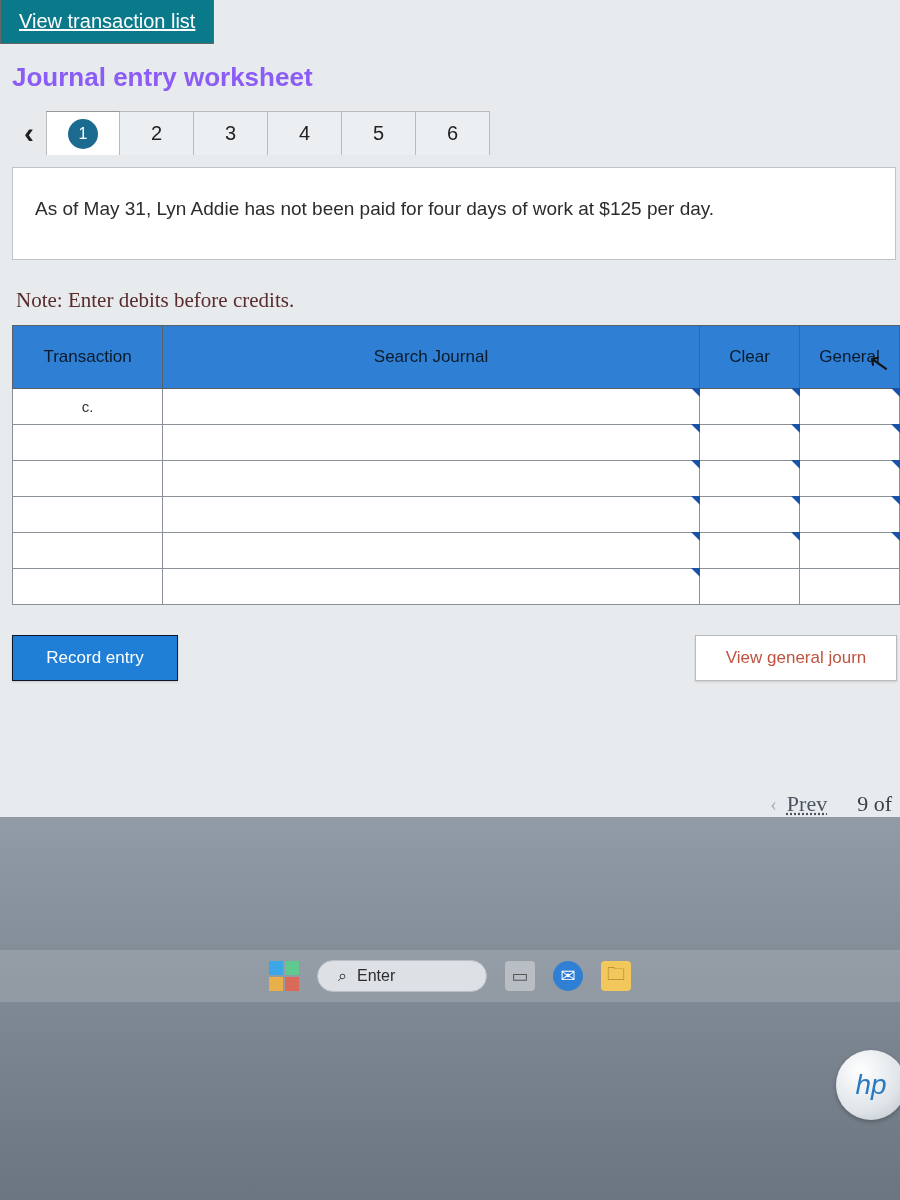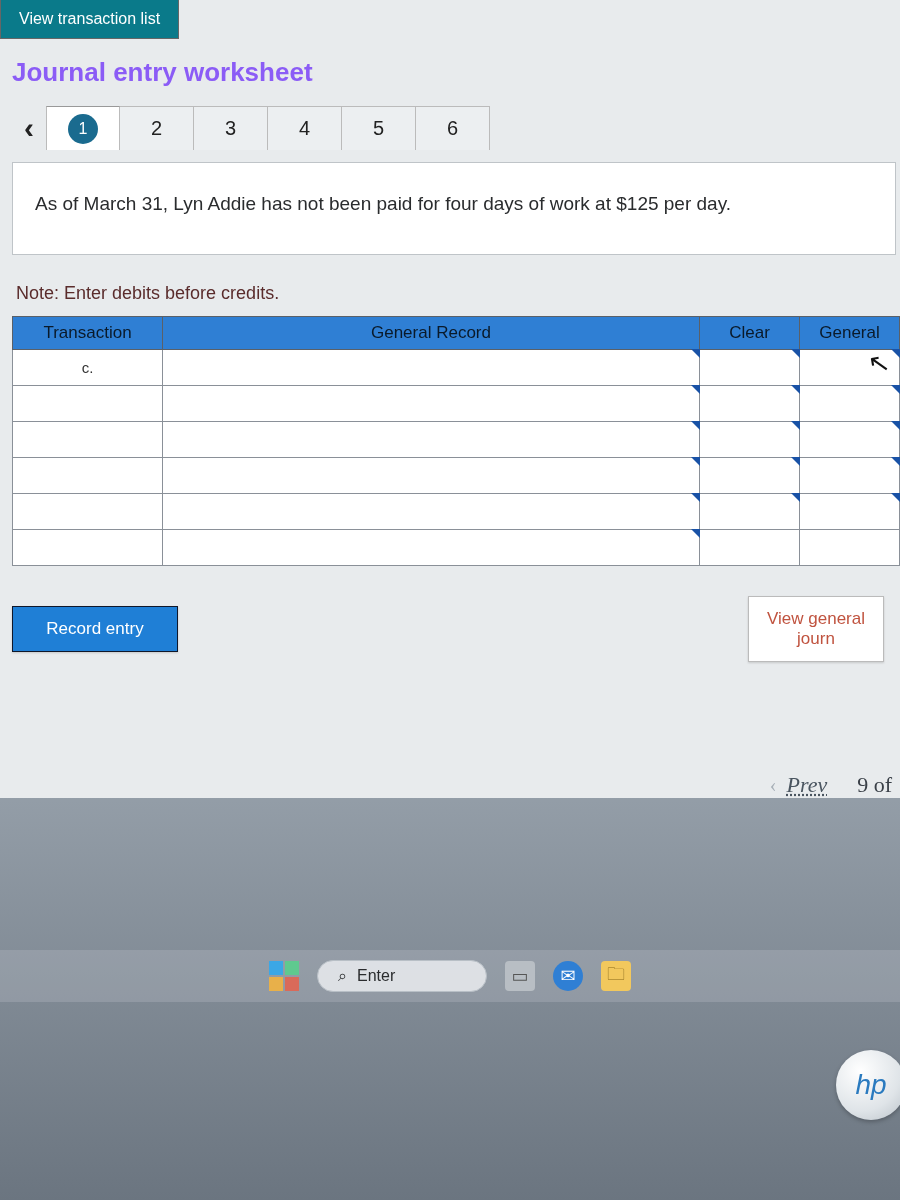--- a/index.html
+++ b/index.html
@@ -13,24 +13,25 @@
   }
   .app-area {
     background: #e8ebed;
     padding: 0;
   }
   .tab-btn {
     display: inline-block;
     background: #0a7a8a;
     color: #fff;
     padding: 10px 18px;
-    font-size: 16px;
+    font-size: 20px;
     border: 1px solid #666;
     border-top: none;
     cursor: pointer;
+    text-decoration: underline;
   }
   .worksheet {
     padding: 18px 0 0 12px;
   }
   .ws-title {
     font-family: Verdana, Geneva, sans-serif;
     font-weight: bold;
     font-size: 26px;
     color: #8b5cf6;
     margin-bottom: 18px;
@@ -83,36 +84,36 @@
     padding: 26px 22px 36px 22px;
     margin-right: 4px;
   }
   .prompt-text {
     font-family: Verdana, Geneva, sans-serif;
     font-size: 19px;
     color: #2a2c2e;
     line-height: 1.55;
   }
   .note {
-    font-family: Liberation Sans, sans-serif;
+    font-family: Liberation Serif, serif;
     color: #5a2c2c;
-    font-size: 18px;
+    font-size: 21px;
     margin: 28px 0 12px 4px;
   }
   .journal-table {
     border-collapse: collapse;
     width: 100%;
     background: #fff;
   }
   .journal-table th {
     background: #2f7fd4;
     color: #0a1a2a;
     font-weight: normal;
     font-size: 17px;
-    padding: 6px 6px;
+    padding: 21px 6px;
     border: 1px solid #5a6068;
     text-align: center;
   }
   .journal-table td {
     border: 1px solid #8a9098;
     height: 36px;
     padding: 0 8px;
     font-size: 15px;
     color: #333;
     background: #fff;
@@ -148,41 +149,40 @@
     padding: 12px 0;
     width: 166px;
     text-align: center;
     border: 1px solid #0f172a;
     cursor: pointer;
     box-shadow: 0 1px 2px rgba(0,0,0,.15);
     margin-right: 90px;
   }
   .act-btn.view {
     margin-left: auto;
-    margin-right: 16px;
-    width: 136px;
+    margin-right: 3px;
+    width: 202px;
     background: #fff;
     color: #c0533f;
     border: 1px solid #bbb;
   }
   .pager {
     display: flex;
     justify-content: flex-end;
     align-items: center;
     gap: 30px;
     padding: 80px 8px 0 0;
     font-family: Georgia, 'Times New Roman', serif;
     font-size: 22px;
     color: #3a4048;
   }
   .pager .prev-link {
     color: #4a5560;
     text-decoration: underline dotted;
     cursor: pointer;
-    font-style: italic;
   }
   .pager .prev-chev {
     color: #a8b0b8;
     font-size: 20px;
     margin-right: -20px;
   }
   .cursor-icon {
     position: absolute;
     right: 10px;
     top: 348px;
@@ -271,30 +271,30 @@
         <div class="circle">1</div>
       </div>
       <div class="step">2</div>
       <div class="step">3</div>
       <div class="step">4</div>
       <div class="step">5</div>
       <div class="step">6</div>
     </div>
 
     <div class="prompt-box">
-      <div class="prompt-text">As of March 31, Lyn Addie has not been paid for four days of work at $125 per day.</div>
+      <div class="prompt-text">As of May 31, Lyn Addie has not been paid for four days of work at $125 per day.</div>
     </div>
 
     <div class="note">Note: Enter debits before credits.</div>
 
     <table class="journal-table">
       <thead>
         <tr>
           <th>Transaction</th>
-          <th>General Record</th>
+          <th>Search Journal</th>
           <th>Clear</th>
           <th>General</th>
         </tr>
       </thead>
       <tbody>
         <tr>
           <td class="txn">c.</td>
           <td class="gj dd-mark"></td>
           <td class="debit dd-mark"></td>
           <td class="credit dd-mark"></td>

